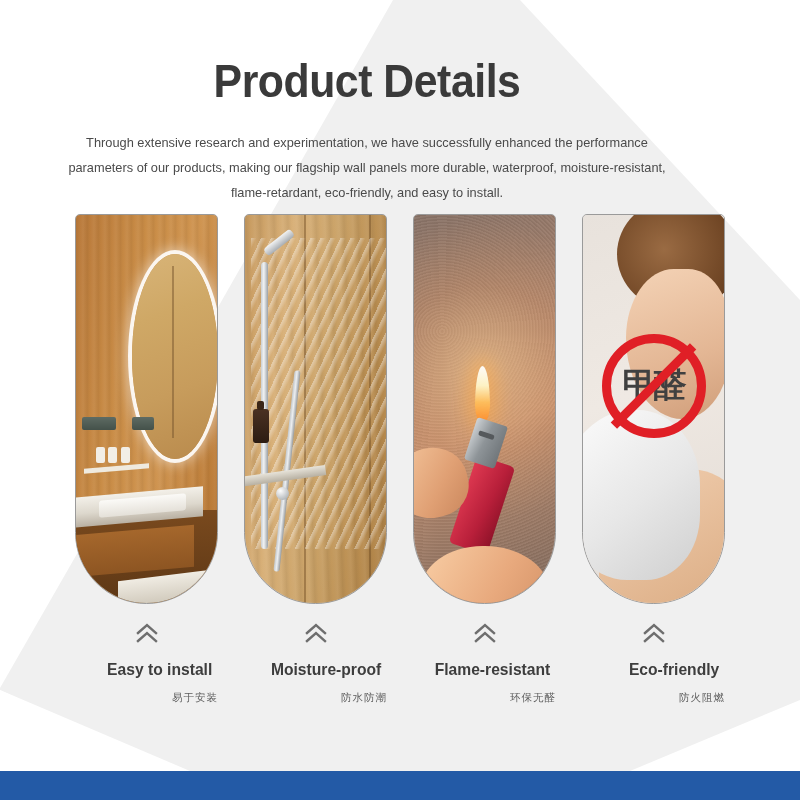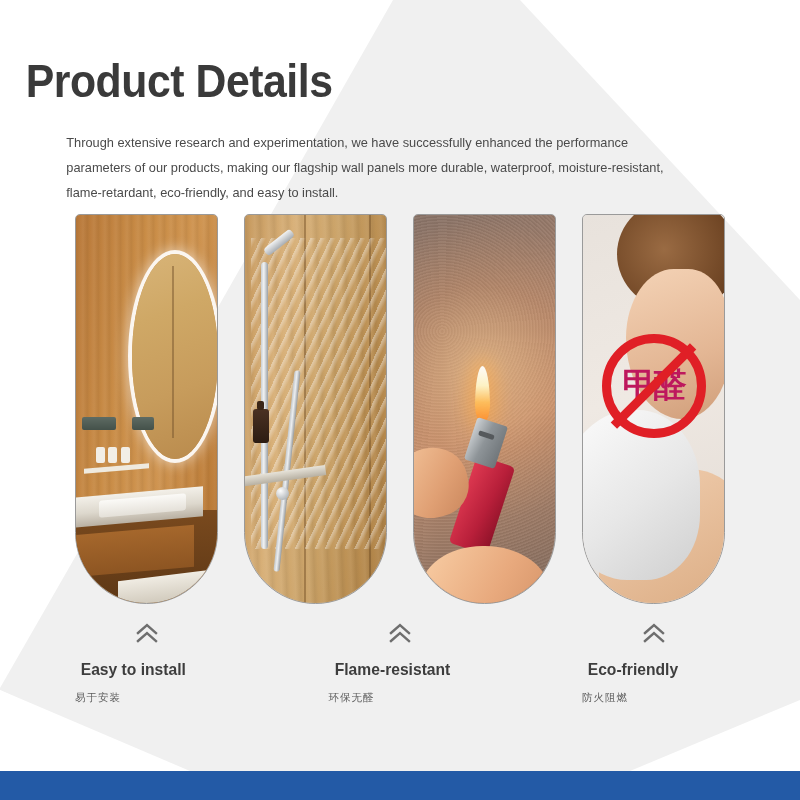--- a/index.html
+++ b/index.html
@@ -13,21 +13,21 @@
 
   
   #bg-shape {
     position:absolute; inset:0;
     width:800px; height:800px;
   }
 
   
   #header {
     position:absolute; top:0; left:0; width:734px;
-    text-align:left; z-index:3;
+    text-align:center; z-index:3;
   }
   #page-title {
     font-size:46px;
     font-weight:bold;
     color:#3a3a3a;
     letter-spacing:-0.5px;
     padding-top:54px;
     transform:scaleX(0.93);
   }
   #description {
@@ -291,33 +291,33 @@
     position:absolute; left:50%; top:-4px;
     width:9px; height:112px;
     margin-left:-4.5px;
     background:#e01f26;
     transform:rotate(45deg);
   }
   .p4-chars {
     position:absolute; inset:0;
     display:flex; align-items:center; justify-content:center;
     font-size:33px; font-weight:bold;
-    color:#be185d;
+    color:#404040;
     letter-spacing:-2px;
     font-family:"DejaVu Sans", sans-serif;
   }
 
   
   #captions {
     position:absolute;
     top:620px; left:75px; width:650px;
     display:flex; justify-content:space-between;
     z-index:3;
   }
-  .caption { width:143px; text-align:left; }
+  .caption { width:143px; text-align:right; }
   .chev { display:block; margin:0 auto 14px; }
   .cap-en {
     font-size:17px; font-weight:bold; color:#3d3d3d;
     transform:scaleX(0.92); white-space:nowrap;
   }
   .cap-cn {
     margin-top:11px;
     font-size:10.5px; color:#5c5c5c;
     font-family:Liberation Sans, sans-serif;
     letter-spacing:1px;
@@ -414,20 +414,28 @@
 
   <div class="caption">
     <svg class="chev" width="26" height="26" viewBox="0 0 26 26">
       <path d="M4 13 L13 5 L22 13" fill="none" stroke="#6e6e6e" stroke-width="2.4" stroke-linecap="square" stroke-linejoin="miter"></path>
       <path d="M4 21 L13 13 L22 21" fill="none" stroke="#6e6e6e" stroke-width="2.4" stroke-linecap="square" stroke-linejoin="miter"></path>
     </svg>
     <div class="cap-en">Easy to install</div>
     <div class="cap-cn">易于安装</div>
   </div>
 
+  <div class="caption">
+    <svg class="chev" width="26" height="26" viewBox="0 0 26 26">
+      <path d="M4 13 L13 5 L22 13" fill="none" stroke="#6e6e6e" stroke-width="2.4" stroke-linecap="square" stroke-linejoin="miter"></path>
+      <path d="M4 21 L13 13 L22 21" fill="none" stroke="#6e6e6e" stroke-width="2.4" stroke-linecap="square" stroke-linejoin="miter"></path>
+    </svg>
+    <div class="cap-en">Moisture-proof</div>
+    <div class="cap-cn">防水防潮</div>
+  </div>
 
   <div class="caption">
     <svg class="chev" width="26" height="26" viewBox="0 0 26 26">
       <path d="M4 13 L13 5 L22 13" fill="none" stroke="#6e6e6e" stroke-width="2.4" stroke-linecap="square" stroke-linejoin="miter"></path>
       <path d="M4 21 L13 13 L22 21" fill="none" stroke="#6e6e6e" stroke-width="2.4" stroke-linecap="square" stroke-linejoin="miter"></path>
     </svg>
     <div class="cap-en">Flame-resistant</div>
     <div class="cap-cn">环保无醛</div>
   </div>
 

